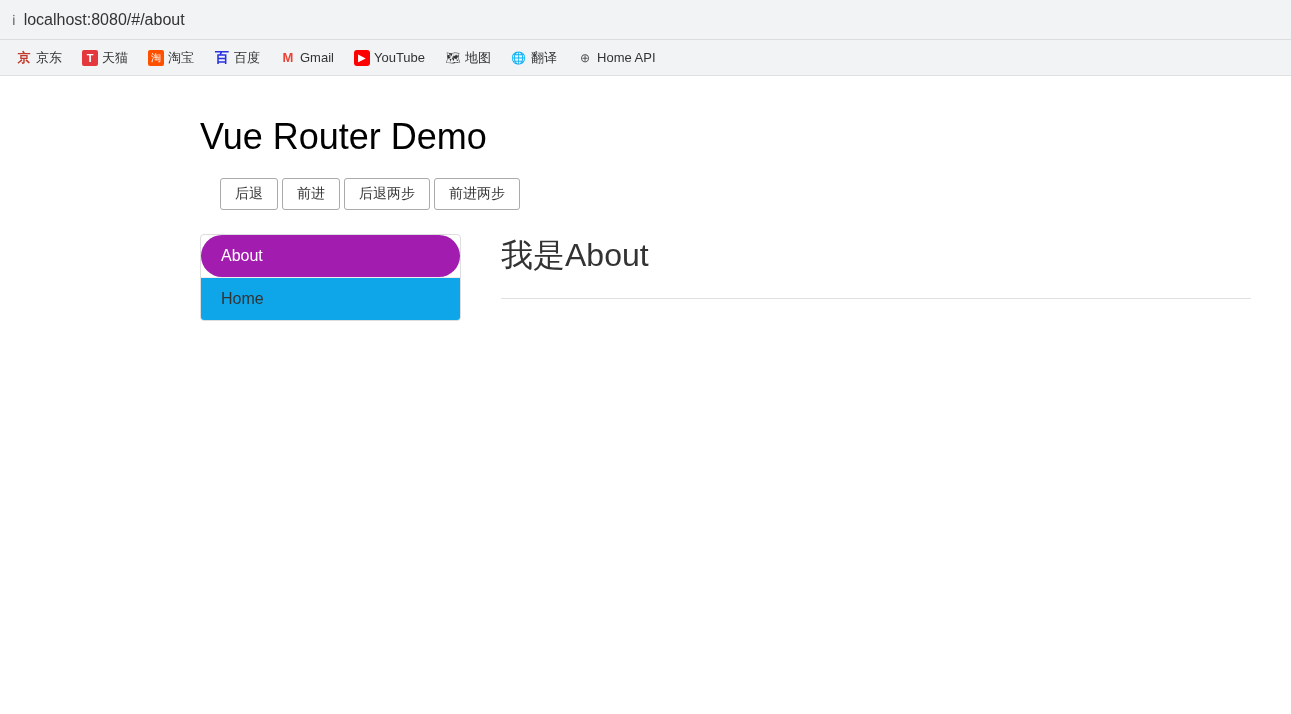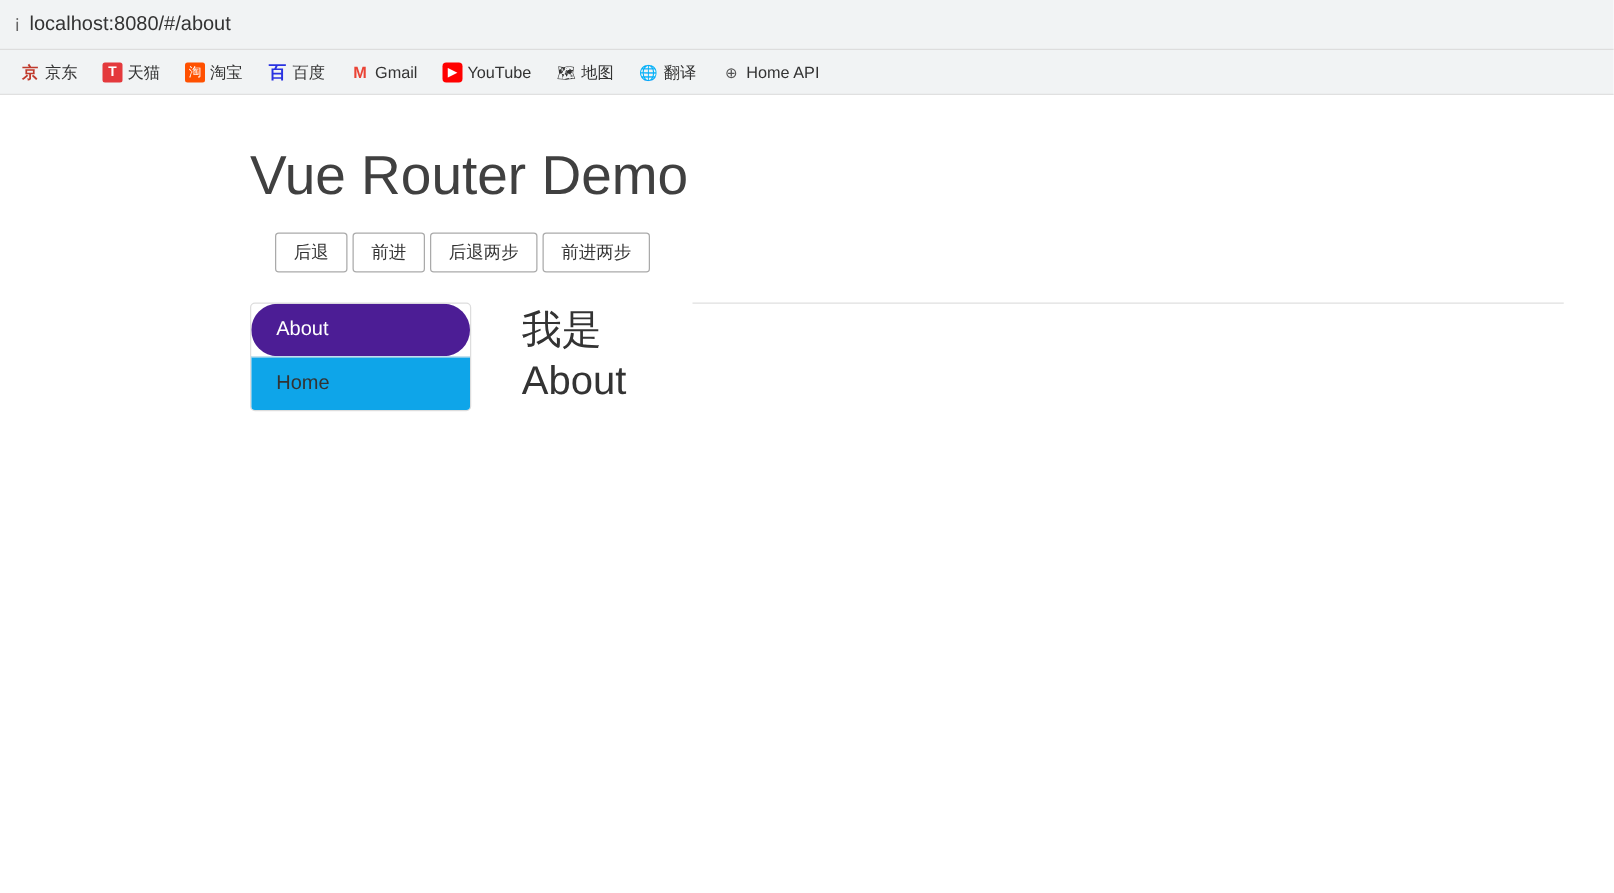--- a/index.html
+++ b/index.html
@@ -54,23 +54,23 @@
       font-size: 12px;
       border-radius: 2px;
     }
 
     
     .page-content {
       padding: 40px 0 0 200px;
     }
 
     .app-title {
-      font-size: 44px;
+      font-size: 36px;
       font-weight: normal;
-      color: #404040;
+      color: #000000;
       margin-bottom: 20px;
     }
 
     .nav-buttons {
       display: flex;
       gap: 4px;
       margin-bottom: 24px;
       padding-left: 20px;
     }
     .nav-btn {
@@ -95,33 +95,33 @@
       border-radius: 4px;
       overflow: hidden;
     }
     .router-nav-item {
       padding: 12px 20px;
       font-size: 16px;
       cursor: pointer;
       color: #333;
     }
     .router-nav-item.active {
-      background: #4c1d95;
+      background: #a21caf;
       color: #fff;
       border-radius: 21px;
     }
     .router-nav-item:not(.active) {
       background: #0ea5e9;
       border-top: 1px solid #eee;
     }
 
     .router-content {
       padding: 0 40px;
       display: flex;
-      flex-direction: row;
+      flex-direction: column;
     }
     .router-content-text {
       font-size: 32px;
       color: #333;
       margin-bottom: 20px;
     }
     .router-content-divider {
       width: 750px;
       height: 1px;
       background: #e0e0e0;

